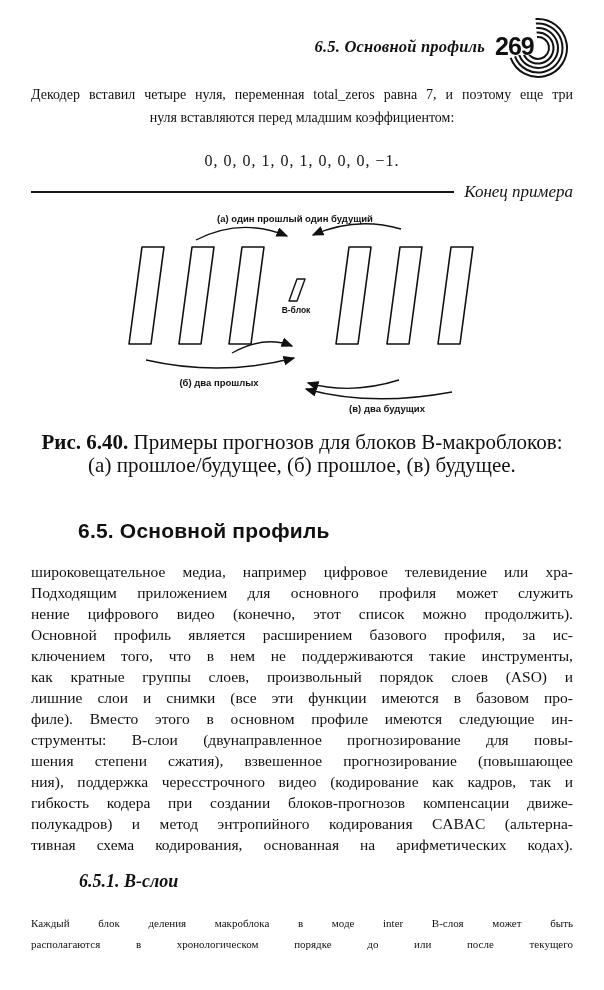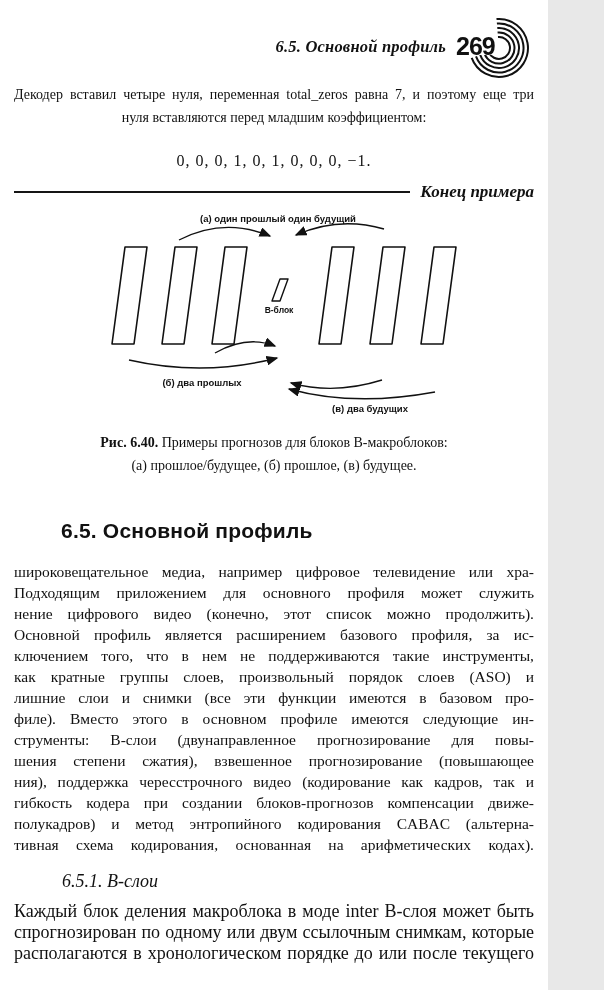--- a/index.html
+++ b/index.html
@@ -1,43 +1,43 @@
 <!DOCTYPE html>
 <html><head>
 <meta charset="utf-8">
 <style>
   html,body{margin:0;padding:0;background:#e8e8e8;}
   .page{
-    position:relative;width:548px;height:990px;background:#ffffff;
+    position:relative;width:604px;height:990px;background:#ffffff;
     overflow:hidden;color:#111;
     font-family:"Liberation Serif", serif;
-    box-sizing:border-box;padding:0 14px;
+    box-sizing:border-box;padding:0 31px;
   }
   
   .hdr{margin-top:14px;height:66px;display:flex;justify-content:flex-end;align-items:center;gap:8px;}
   .running-title{font-style:italic;font-weight:600;font-size:16.5px;letter-spacing:.2px;}
   .logo{width:80px;height:64px;flex:0 0 auto;}
   
   .intro{margin-top:3px;font-size:14px;line-height:23px;}
   .jline{text-align:justify;text-align-last:justify;font-family:Liberation Serif, serif;}
   .lline{text-align:center;}
   .seq{margin-top:20px;font-size:16px;line-height:23px;text-align:center;letter-spacing:1px;}
   
   .endrow{margin-top:7px;height:26px;display:flex;align-items:center;}
   .endrule{flex:1;height:2px;background:#151515;margin-right:10px;}
-  .endtext{font-weight:700;font-style:italic;font-size:17px;white-space:nowrap;}
+  .endtext{font-weight:400;font-style:italic;font-size:17px;white-space:nowrap;}
   
   .fig{margin-top:4px;display:block;}
-  .figcap{margin-top:9px;text-align:center;font-size:14px;line-height:23px;}
+  .figcap{margin-top:9px;text-align:center;font-size:21px;line-height:23px;}
   .figcap .b{font-weight:700;}
   
   .sec-h{margin:41px 0 0 47px;font-family:"Liberation Sans",sans-serif;font-weight:700;font-size:21px;line-height:26px;letter-spacing:.2px;}
   .body-par{margin-top:17px;font-size:15.5px;line-height:21px;}
-  .sub-h{margin:14px 0 0 48px;font-weight:400;font-style:italic;font-size:18px;line-height:24px;}
-  .body-par2{margin-top:8px;font-size:18px;line-height:21px;}
+  .sub-h{margin:14px 0 0 48px;font-weight:700;font-style:italic;font-size:18px;line-height:24px;}
+  .body-par2{margin-top:20px;font-size:11px;line-height:21px;}
   svg text{font-family:"Liberation Sans",sans-serif;fill:#111;}
   .figlabel{font-size:9.5px;font-weight:600;}
   .blocklabel{font-size:8.5px;font-weight:600;}
   .lognum{font-family:"Liberation Sans",sans-serif;font-weight:700;font-size:25px;letter-spacing:-1px;}
 </style>
 </head>
 <body>
 
 <div class="page">
 
@@ -130,17 +130,16 @@
     <div class="jline">шения степени сжатия), взвешенное прогнозирование (повышающее</div>
     <div class="jline">ния), поддержка чересстрочного видео (кодирование как кадров, так и</div>
     <div class="jline">гибкость кодера при создании блоков-прогнозов компенсации движе-</div>
     <div class="jline">полукадров) и метод энтропийного кодирования CABAC (альтерна-</div>
     <div class="jline">тивная схема кодирования, основанная на арифметических кодах).</div>
   </div>
 
   <h3 class="sub-h">6.5.1. В-слои</h3>
   <div class="body-par2">
     <div class="jline">Каждый блок деления макроблока в моде inter В-слоя может быть</div>
-    <div class="jline">спрогнозирован по одному или двум ссылочным снимкам, которые</div>
     <div class="jline">располагаются в хронологическом порядке до или после текущего</div>
   </div>
 
 </div>
 
 </body></html>

